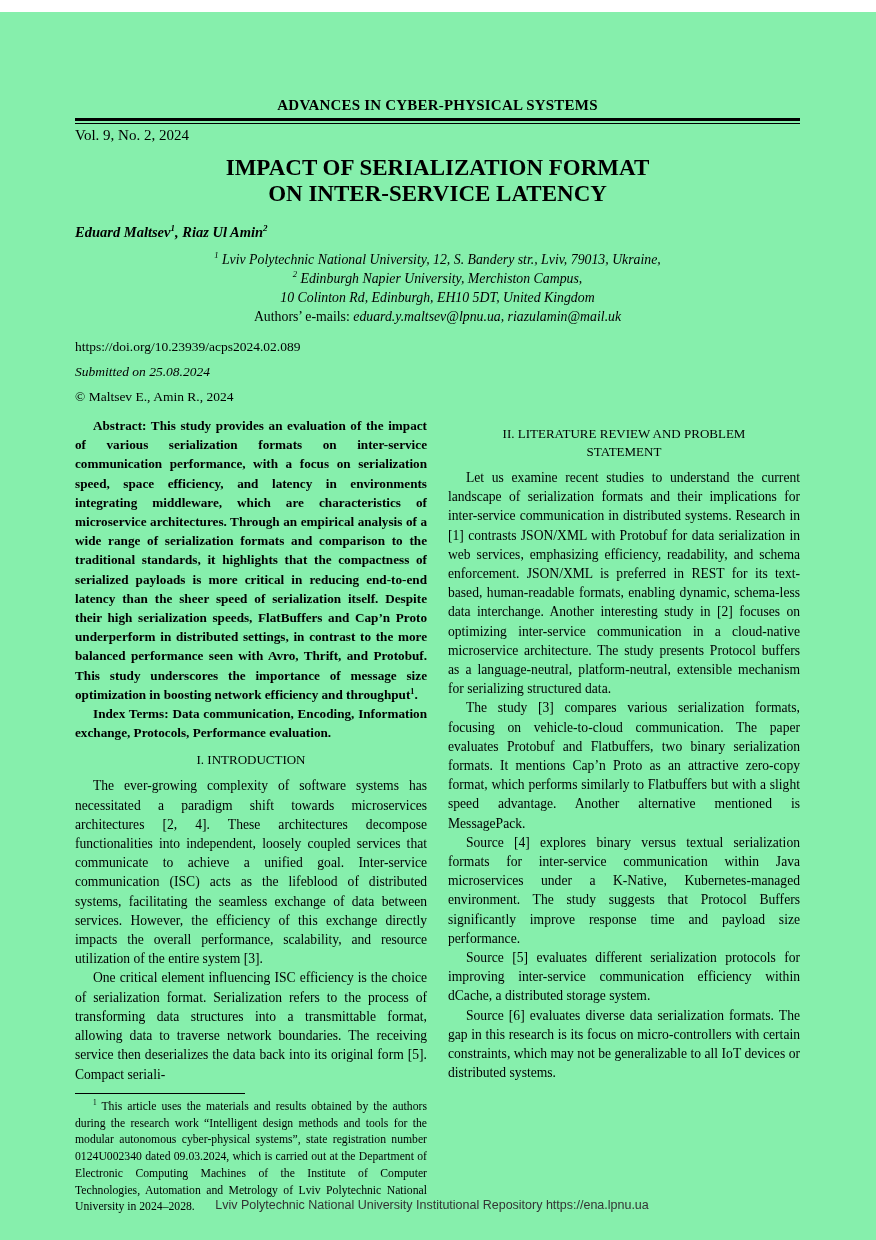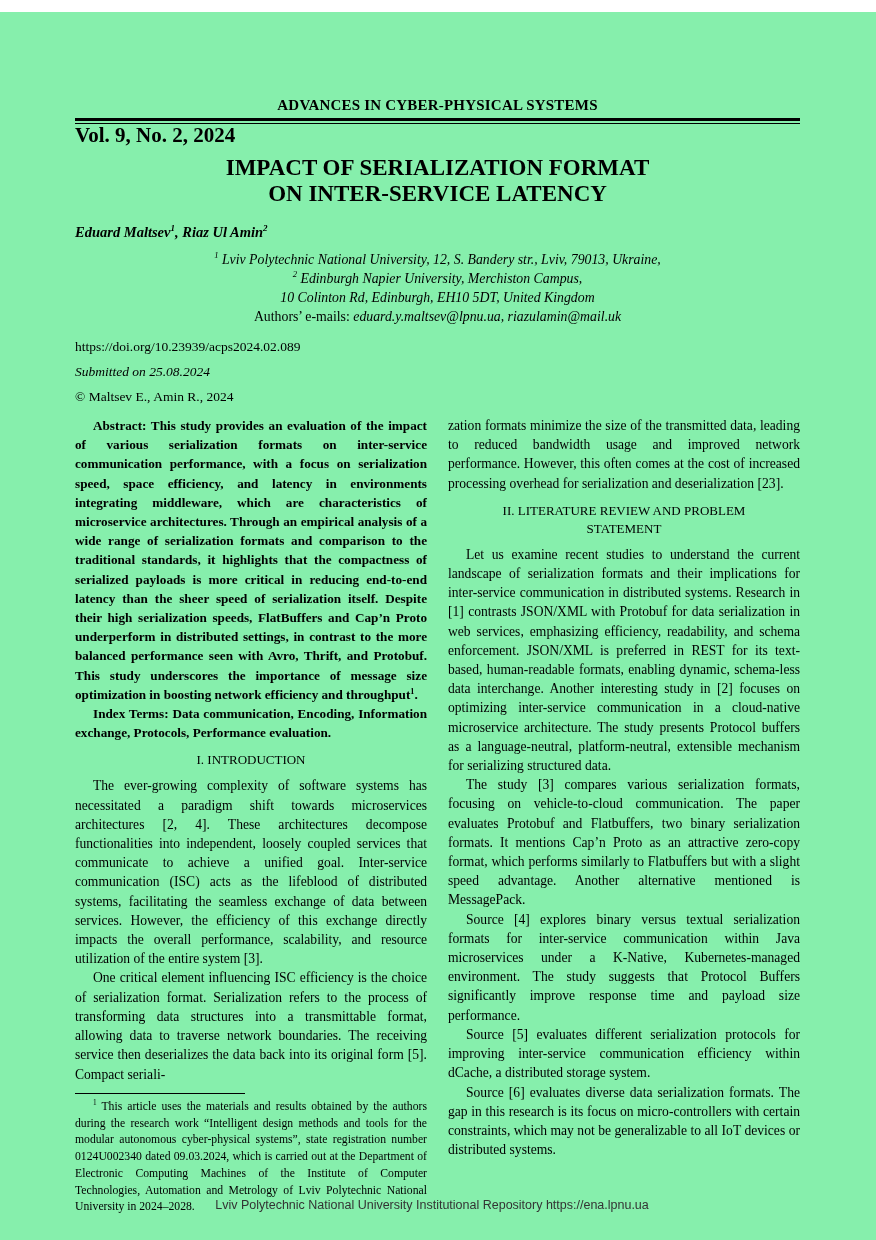--- a/index.html
+++ b/index.html
@@ -23,22 +23,22 @@
     letter-spacing: 0.2px;
   }
   .header-rule {
     margin-top: 3px;
     border-top: 3px solid #000;
     border-bottom: 1px solid #000;
     height: 2px;
   }
   .vol-line {
     margin-top: 2px;
-    font-weight: bold;
-    font-size: 21px;
+    font-weight: normal;
+    font-size: 15px;
     line-height: 19px;
   }
 
   .paper-title {
     margin: 10px 0 0 0;
     text-align: center;
     font-weight: bold;
     font-size: 23px;
     line-height: 26px;
   }
@@ -144,21 +144,20 @@
         <h3 class="sec-heading">I. INTRODUCTION</h3>
 
         <p>The ever-growing complexity of software systems has necessitated a paradigm shift towards microservices architectures [2, 4]. These architectures decompose functionalities into independent, loosely coupled services that communicate to achieve a unified goal. Inter-service communication (ISC) acts as the lifeblood of distributed systems, facilitating the seamless exchange of data between services. However, the efficiency of this exchange directly impacts the overall performance, scalability, and resource utilization of the entire system [3].</p>
         <p>One critical element influencing ISC efficiency is the choice of serialization format. Serialization refers to the process of transforming data structures into a transmittable format, allowing data to traverse network boundaries. The receiving service then deserializes the data back into its original form [5]. Compact seriali-</p>
 
         <div class="footnote-rule"></div>
         <p class="footnote-p"><sup>1</sup><span> This article uses the materials and results obtained by the authors during the research work “Intelligent design methods and tools for the modular autonomous cyber-physical systems”, state registration number 0124U002340 dated 09.03.2024, which is carried out at the Department of Electronic Computing Machines of the Institute of Computer Technologies, Automation and Metrology of Lviv Polytechnic National University in 2024–2028.</span></p>
       </div>
 
       <div class="col">
-        <p class="noindent">zation formats minimize the size of the transmitted data, leading to reduced bandwidth usage and improved network performance. However, this often comes at the cost of increased processing overhead for serialization and deserialization [23].</p>
 
         <h3 class="sec-heading"><span>II. LITERATURE REVIEW AND PROBLEM</span><br><span>STATEMENT</span></h3>
 
         <p>Let us examine recent studies to understand the current landscape of serialization formats and their implications for inter-service communication in distributed systems. Research in [1] contrasts JSON/XML with Protobuf for data serialization in web services, emphasizing efficiency, readability, and schema enforcement. JSON/XML is preferred in REST for its text-based, human-readable formats, enabling dynamic, schema-less data interchange. Another interesting study in [2] focuses on optimizing inter-service communication in a cloud-native microservice architecture. The study presents Protocol buffers as a language-neutral, platform-neutral, extensible mechanism for serializing structured data.</p>
         <p>The study [3] compares various serialization formats, focusing on vehicle-to-cloud communication. The paper evaluates Protobuf and Flatbuffers, two binary serialization formats. It mentions Cap’n Proto as an attractive zero-copy format, which performs similarly to Flatbuffers but with a slight speed advantage. Another alternative mentioned is MessagePack.</p>
         <p>Source [4] explores binary versus textual serialization formats for inter-service communication within Java microservices under a K-Native, Kubernetes-managed environment. The study suggests that Protocol Buffers significantly improve response time and payload size performance.</p>
         <p>Source [5] evaluates different serialization protocols for improving inter-service communication efficiency within dCache, a distributed storage system.</p>
         <p>Source [6] evaluates diverse data serialization formats. The gap in this research is its focus on micro-controllers with certain constraints, which may not be generalizable to all IoT devices or distributed systems.</p>
       </div>
 

